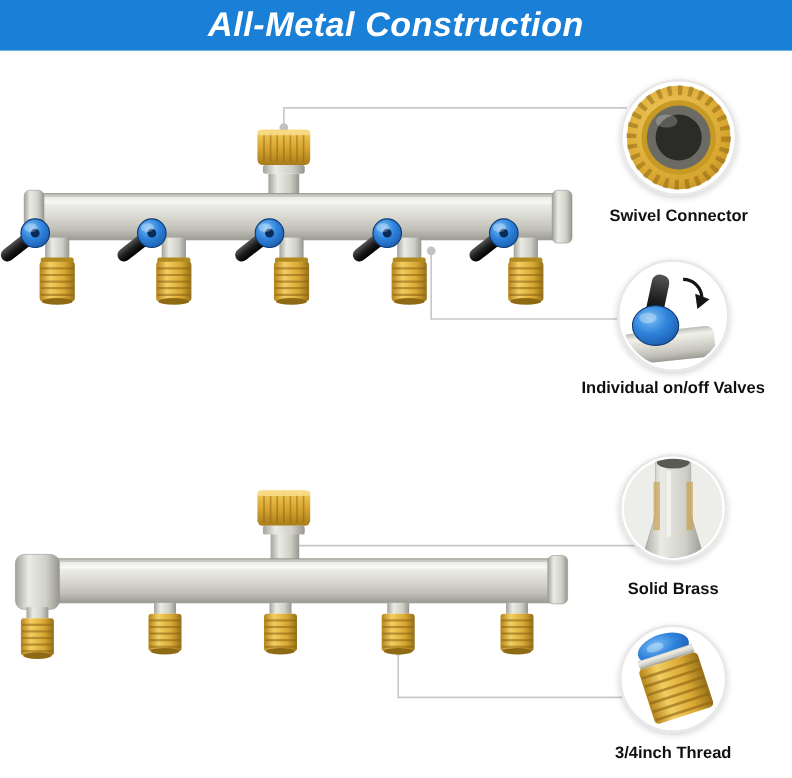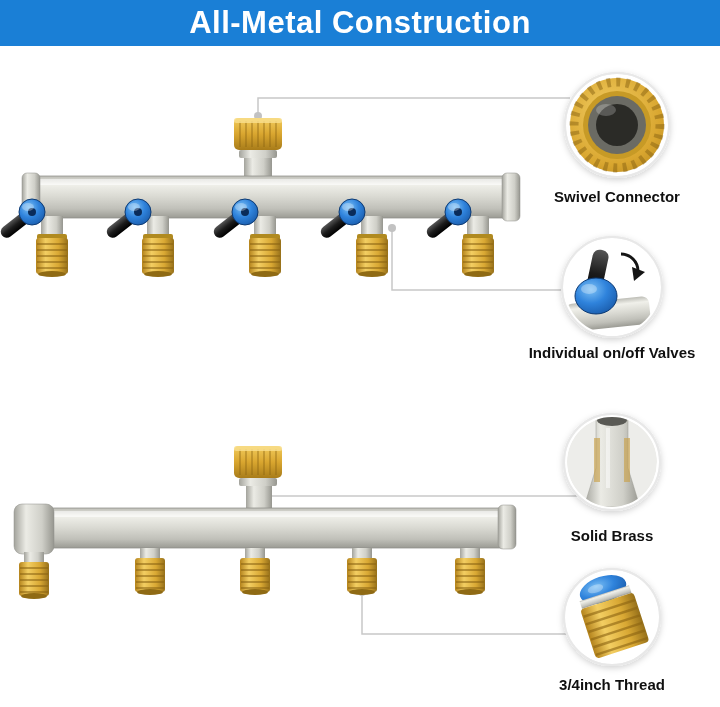--- a/index.html
+++ b/index.html
@@ -1,20 +1,20 @@
 <!DOCTYPE html>
 <html><head>
 <meta charset="utf-8">
 <style>
   html,body{margin:0;padding:0;background:#fff;}
   .page{position:relative;width:720px;height:707px;background:#ffffff;overflow:hidden;
         font-family:"Liberation Sans",sans-serif;}
   .banner{position:absolute;top:0;left:0;width:720px;height:46px;background:#1a7fd6;
           display:flex;align-items:center;justify-content:center;z-index:3;}
-  .banner-title{color:#ffffff;font-size:31px;font-weight:bold;letter-spacing:0.5px;}
+  .banner-title{color:#ffffff;font-size:31px;font-weight:bold;letter-spacing:0.5px;font-style:italic;}
   .gfx{position:absolute;top:0;left:0;z-index:1;}
   .callout-label{position:absolute;width:260px;text-align:center;transform:translateX(-50%);
                  font-size:15px;font-weight:bold;color:#101010;z-index:4;}
   .lbl-1{left:617px;top:188px;}
   .lbl-2{left:612px;top:344px;}
   .lbl-3{left:612px;top:527px;}
   .lbl-4{left:612px;top:676px;}
 </style>
 </head>
 <body>

